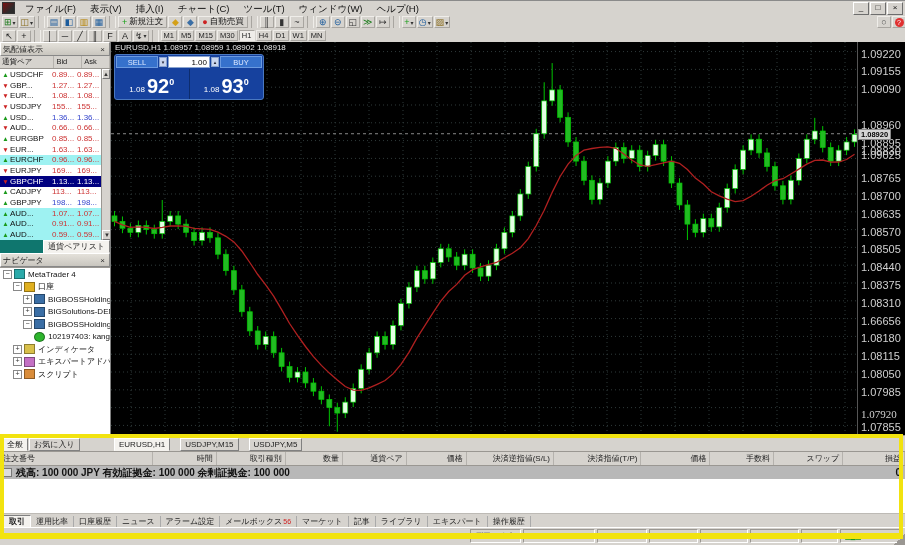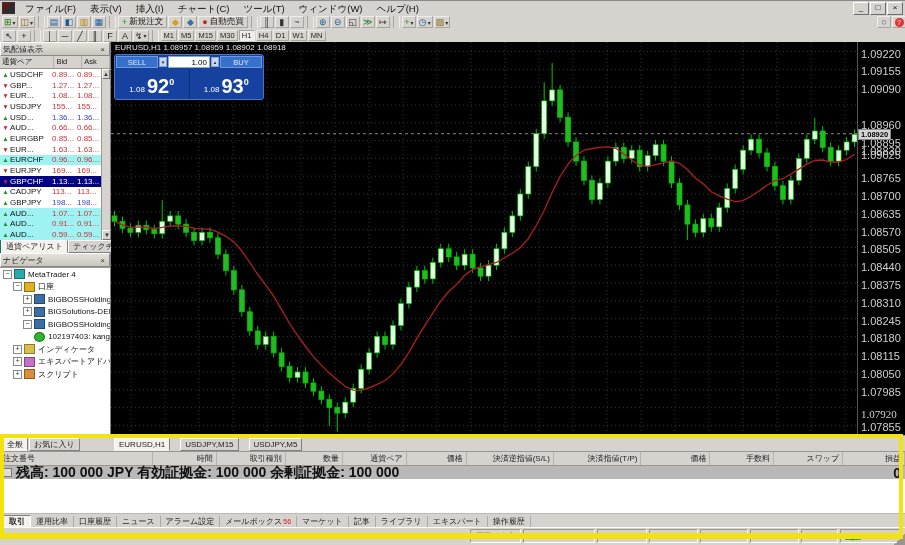--- a/index.html
+++ b/index.html
@@ -35,21 +35,21 @@
   .mw-scroll{position:absolute;right:0;top:0;width:8px;height:100%;background:#d6d3ce;border-left:1px solid #9a9792;font-size:6px;text-align:center;color:#333;}
   .mw-scroll .sa{height:8px;line-height:8px;background:#d6d3ce;border:1px solid;border-color:#fff #777 #777 #fff;}
   .mw-scroll .sb{position:absolute;bottom:0;width:100%;}
   .mw-row{display:flex;align-items:center;height:10.7px;font-size:8px;color:#111;padding-left:1px;}
   .mw-row.cyan{background:#9ef2f2;}
   .mw-row.sel{background:#000080;color:#fff;}
   .mw-row.sel .v{color:#fff !important;}
   .mw-arrow{width:9px;font-size:6.5px;text-align:center;}
   .mw-sym{width:42px;white-space:nowrap;overflow:hidden;}
   .mw-row .v{width:25px;text-align:left;white-space:nowrap;overflow:hidden;}
-  .mw-tabs{height:13px;display:flex;align-items:flex-end;background:#0f766e;padding-left:1px;}
+  .mw-tabs{height:13px;display:flex;align-items:flex-end;background:#0f766e;padding-left:1px;flex-direction:column;}
   .tab{font-size:8px;height:11px;line-height:11px;padding:0 4px;background:#d6d3ce;border:1px solid;border-color:#fff #808080 #808080 #fff;color:#222;white-space:nowrap;}
   .tab.active{background:#f4f2ee;border-bottom-color:#f4f2ee;}
   .nav-tree{flex:1;background:#fff;border-top:1px solid #9a9792;overflow:hidden;}
   .tree-row{display:flex;align-items:center;height:12.5px;font-size:8px;color:#111;white-space:nowrap;}
   .expander{width:7px;height:7px;border:1px solid #888;background:#fff;font-size:7px;line-height:6px;text-align:center;color:#333;margin-right:2px;flex:none;}
   .tree-ico{width:9px;height:8px;margin-right:3px;flex:none;border:1px solid rgba(0,0,0,.35);}
   [data-name="metatrader-icon"]{background:#2aa9a9;}
   [data-name="accounts-folder-icon"]{background:#e0b020;}
   [data-name="server-icon"]{background:#3a6ea5;}
   [data-name="account-login-icon"]{background:#2db52d;border-radius:50%;}
@@ -76,21 +76,21 @@
   .oc-big{font-size:20px;font-weight:bold;line-height:20px;}
   .oc-sup{font-size:9px;font-weight:bold;margin-bottom:9px;}
   
   .tabsrow{position:absolute;left:0;top:434px;width:905px;height:16px;background:#d6d3ce;display:flex;align-items:center;border-top:1px solid #9a9792;}
   #nav-tabs{width:112px;display:flex;padding-left:2px;gap:1px;}
   #chart-tabs{display:flex;gap:10px;}
   .terminal{position:absolute;left:0;top:450px;width:905px;height:62px;background:#fff;border-top:1px solid #9a9792;}
   .term-header{display:flex;height:13px;background:#d6d3ce;border-bottom:1px solid #9a9792;font-size:8px;color:#222;}
   .th-cell{border-right:1px solid #b5b2ad;padding:1px 3px 0 3px;text-align:right;white-space:nowrap;overflow:hidden;}
   .th-cell.first{text-align:left;}
-  .balance-row{display:flex;align-items:center;height:13px;background:#b8b8b8;font-size:14px;font-weight:bold;color:#111;padding-left:3px;gap:4px;}
+  .balance-row{display:flex;align-items:center;height:13px;background:#b8b8b8;font-size:10px;font-weight:bold;color:#111;padding-left:3px;gap:4px;}
   .bal-box{width:7px;height:7px;border:1px solid #777;background:#dcdcdc;flex:none;}
   .bal-profit{margin-left:auto;padding-right:4px;}
   .termtabs{position:absolute;left:0;top:512px;width:905px;height:14px;background:#d6d3ce;display:flex;align-items:center;padding-left:3px;border-top:1px solid #bdbab5;}
   .term-tab{font-size:8px;color:#222;padding:0 5px;height:11px;line-height:11px;border-right:1px solid #aaa;white-space:nowrap;display:flex;align-items:center;}
   .term-tab.active{background:#f4f2ee;border:1px solid;border-color:#808080 #fff #fff #808080;font-weight:bold;}
   .mail-badge{color:#d02020;font-size:7px;margin-left:1px;}
   
   .statusbar{position:absolute;left:0;top:526px;width:905px;height:19px;background:#d6d3ce;display:flex;align-items:flex-start;padding-top:1px;border-top:1px solid #fff;}
   .st-spacer{flex:1;}
   .st-seg{height:12px;line-height:12px;font-size:8px;color:#333;background:#d6d3ce;border:1px solid;border-color:#9a9792 #fff #fff #9a9792;padding:0 4px;margin-right:2px;white-space:nowrap;}
@@ -689,21 +689,21 @@
           <div class="axis-label" data-name="price-label" style="top: 94.5923px;">1.08895</div>
           <div class="axis-label" data-name="price-label" style="top: 103px;">1.08830</div>
           <div class="axis-label" data-name="price-label" style="top: 130.195px;">1.08765</div>
           <div class="axis-label" data-name="price-label" style="top: 147.997px;">1.08700</div>
           <div class="axis-label" data-name="price-label" style="top: 165.798px;">1.08635</div>
           <div class="axis-label" data-name="price-label" style="top: 183.599px;">1.08570</div>
           <div class="axis-label" data-name="price-label" style="top: 201.401px;">1.08505</div>
           <div class="axis-label" data-name="price-label" style="top: 219.202px;">1.08440</div>
           <div class="axis-label" data-name="price-label" style="top: 237.003px;">1.08375</div>
           <div class="axis-label" data-name="price-label" style="top: 254.805px;">1.08310</div>
-          <div class="axis-label" data-name="price-label" style="top: 272.606px;">1.08245</div>
+          <div class="axis-label" data-name="price-label" style="top: 272.606px;">1.66656</div>
           <div class="axis-label" data-name="price-label" style="top: 290.408px;">1.08180</div>
           <div class="axis-label" data-name="price-label" style="top: 308.209px;">1.08115</div>
           <div class="axis-label" data-name="price-label" style="top: 326.01px;">1.08050</div>
           <div class="axis-label" data-name="price-label" style="top: 343.812px;">1.07985</div>
           <div class="axis-label" data-name="price-label" style="top: 366px; font-family: Liberation Serif, serif;">1.07920</div>
           <div class="axis-label" data-name="price-label" style="top: 379.415px;">1.07855</div>
           <div class="price-tag" data-name="current-price-tag" style="top: 86.7456px;">1.08920</div>
         </div>
     </div>
   </div>

